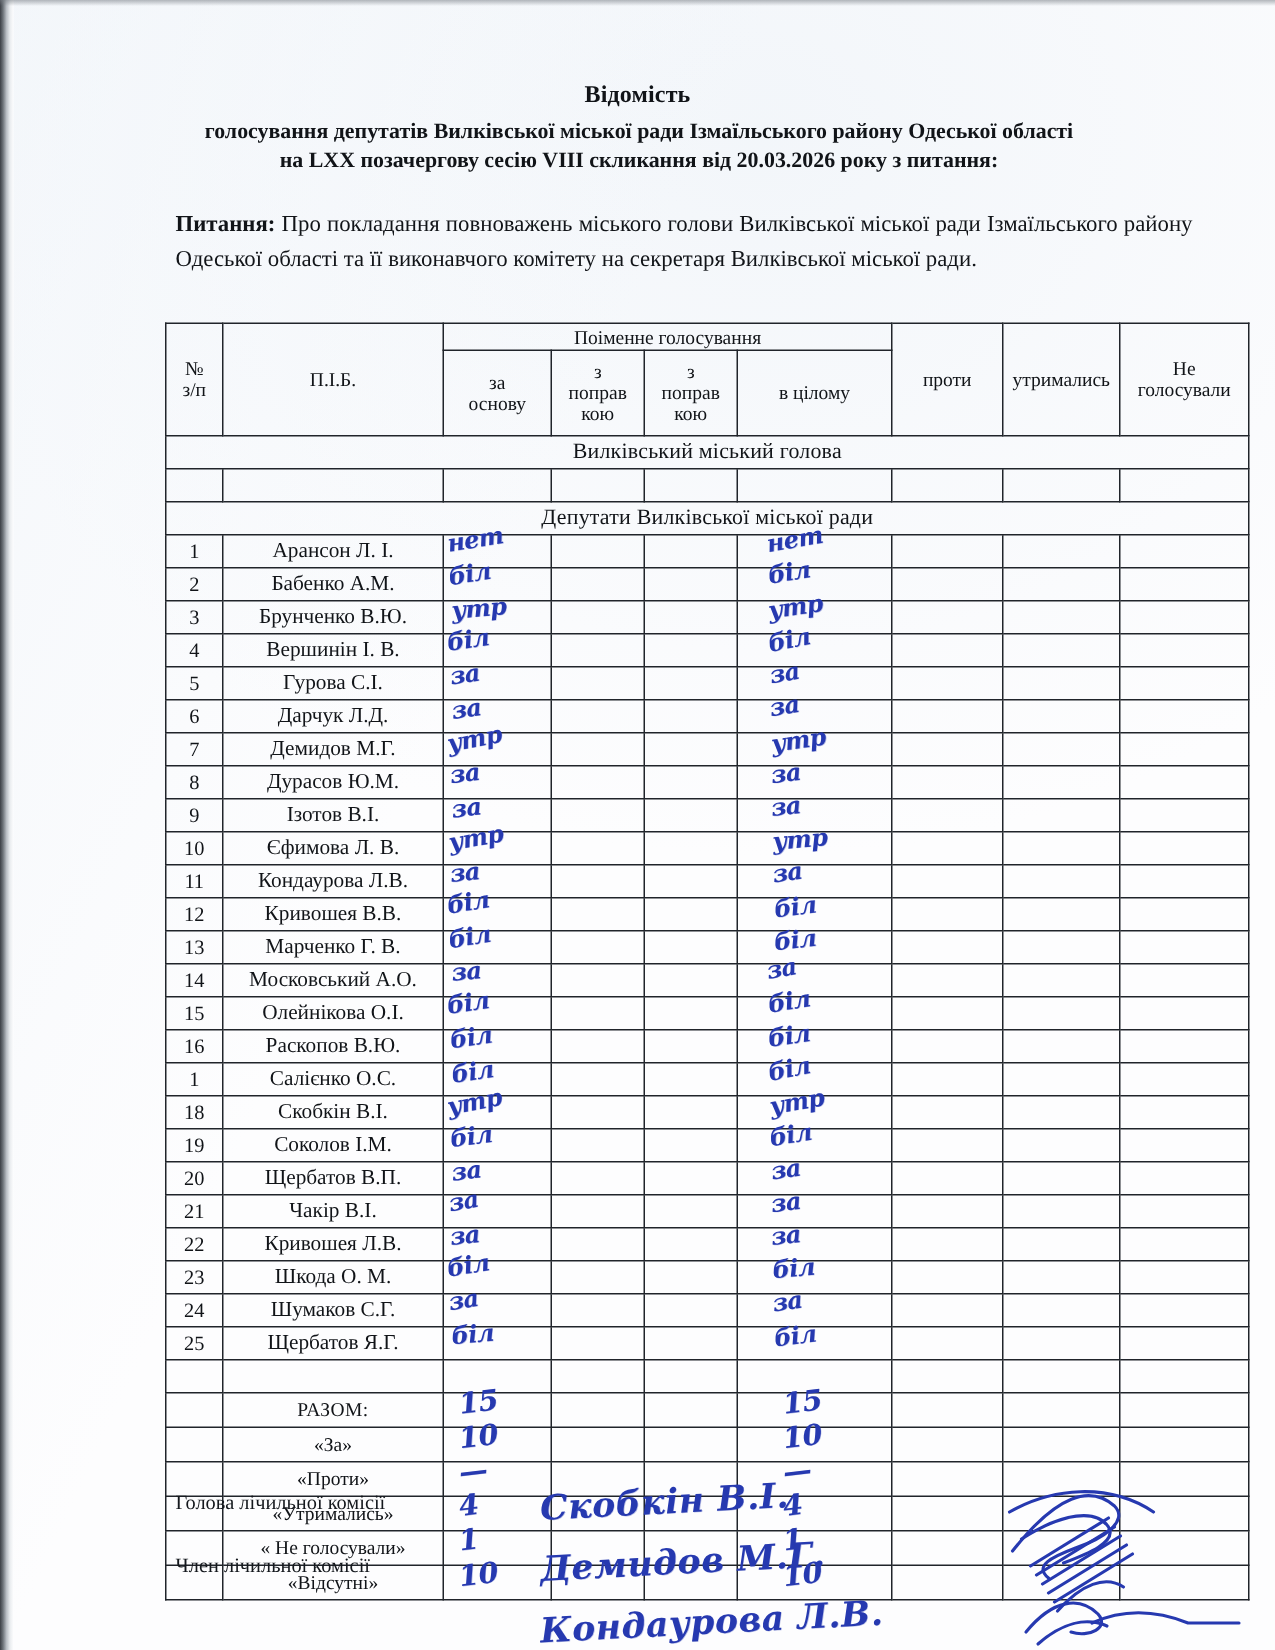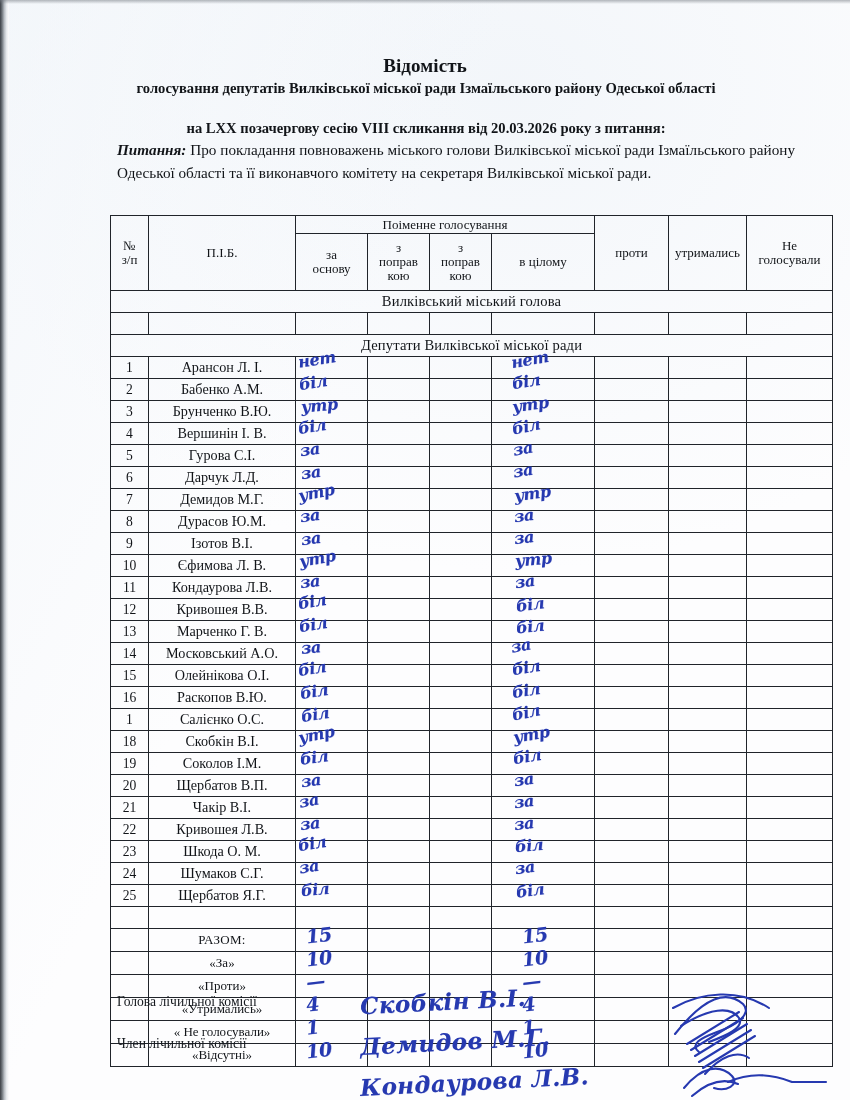--- a/index.html
+++ b/index.html
@@ -44,43 +44,43 @@
     position: absolute;
     left: 0; top: 0;
     width: 850px;
     height: 1100px;
   }
 
   
   .doc-title {
     text-align: center;
     font-weight: bold;
-    font-size: 19px;
+    font-size: 16px;
     line-height: 1.02;
     letter-spacing: .1px;
     margin: 0;
   }
   #title-main { position: absolute; left: 0; top: 56px; width: 850px; }
   #title-l2 {
     position: absolute; left: 96px; top: 80px; width: 660px;
     text-align: center; font-weight: bold; font-size: 14.6px; line-height: 1.22;
   }
   #title-l3 {
     position: absolute; left: 96px; top: 99px; width: 660px;
-    text-align: center; font-weight: bold; font-size: 14.6px; line-height: 1.22; margin-top: 21px;
+    text-align: center; font-weight: bold; font-size: 14.6px; line-height: 1.22;
   }
 
   #question-block {
     position: absolute;
     left: 117px; top: 138px; width: 678px;
     font-size: 15.2px;
     line-height: 1.52;
     text-align: justify;
   }
-  #question-block .q-label { font-weight: bold; font-style: italic; }
+  #question-block .q-label { font-weight: bold; }
   #question-block .q-text { font-weight: normal; }
 
   
   #vote-table {
     position: absolute;
     left: 110px; top: 215px;
     width: 700px;
     border-collapse: collapse;
     table-layout: fixed;
     font-size: 13.2px;

